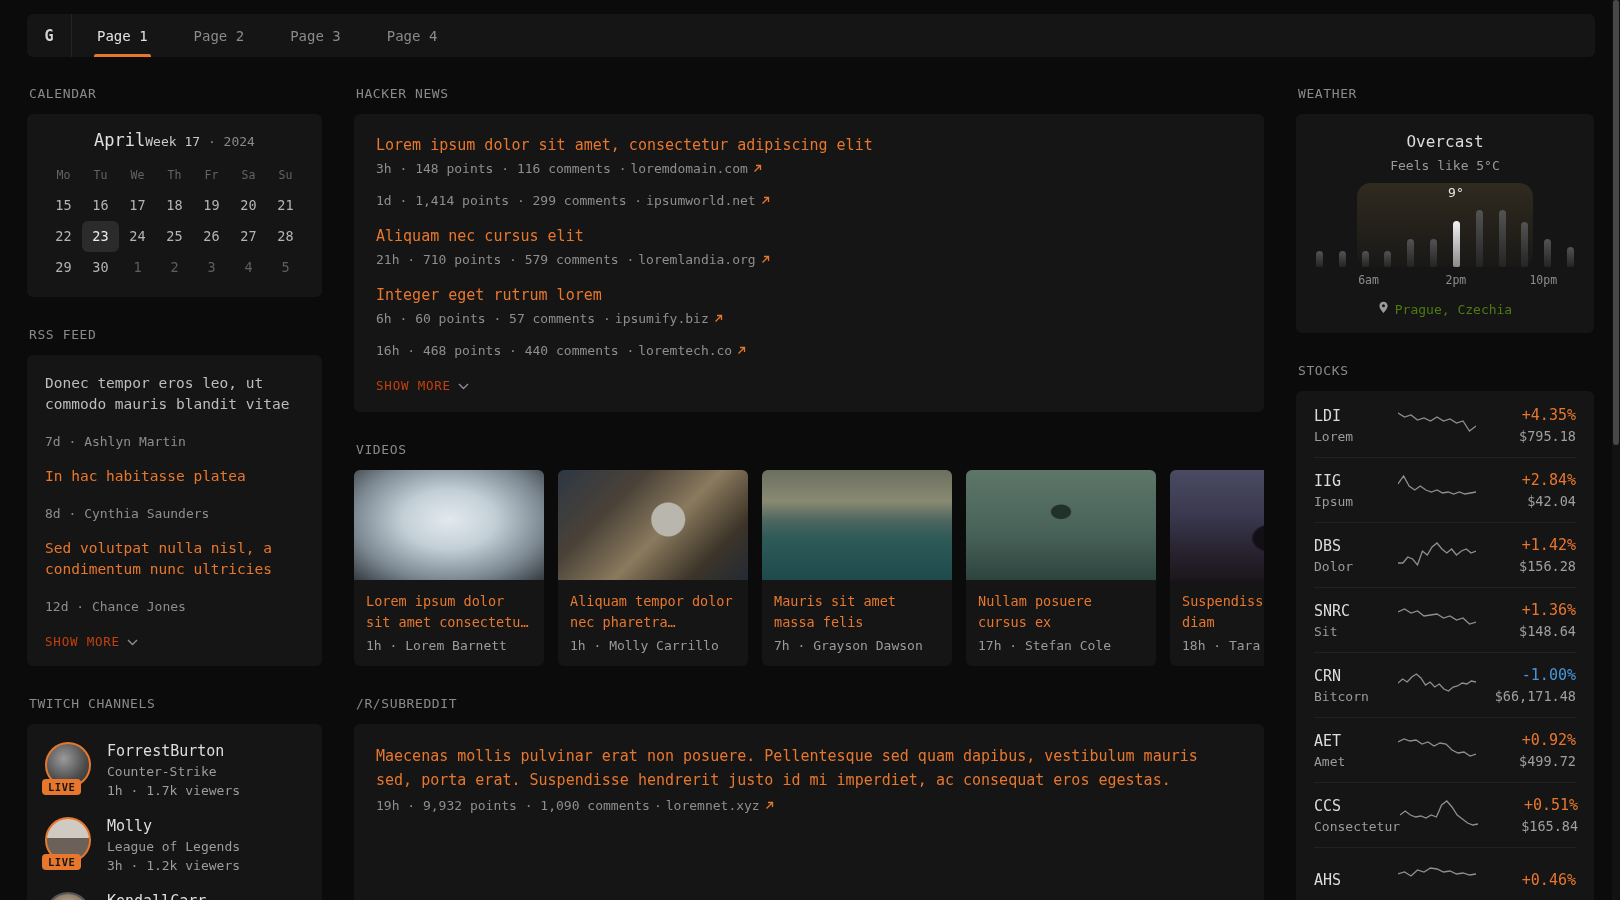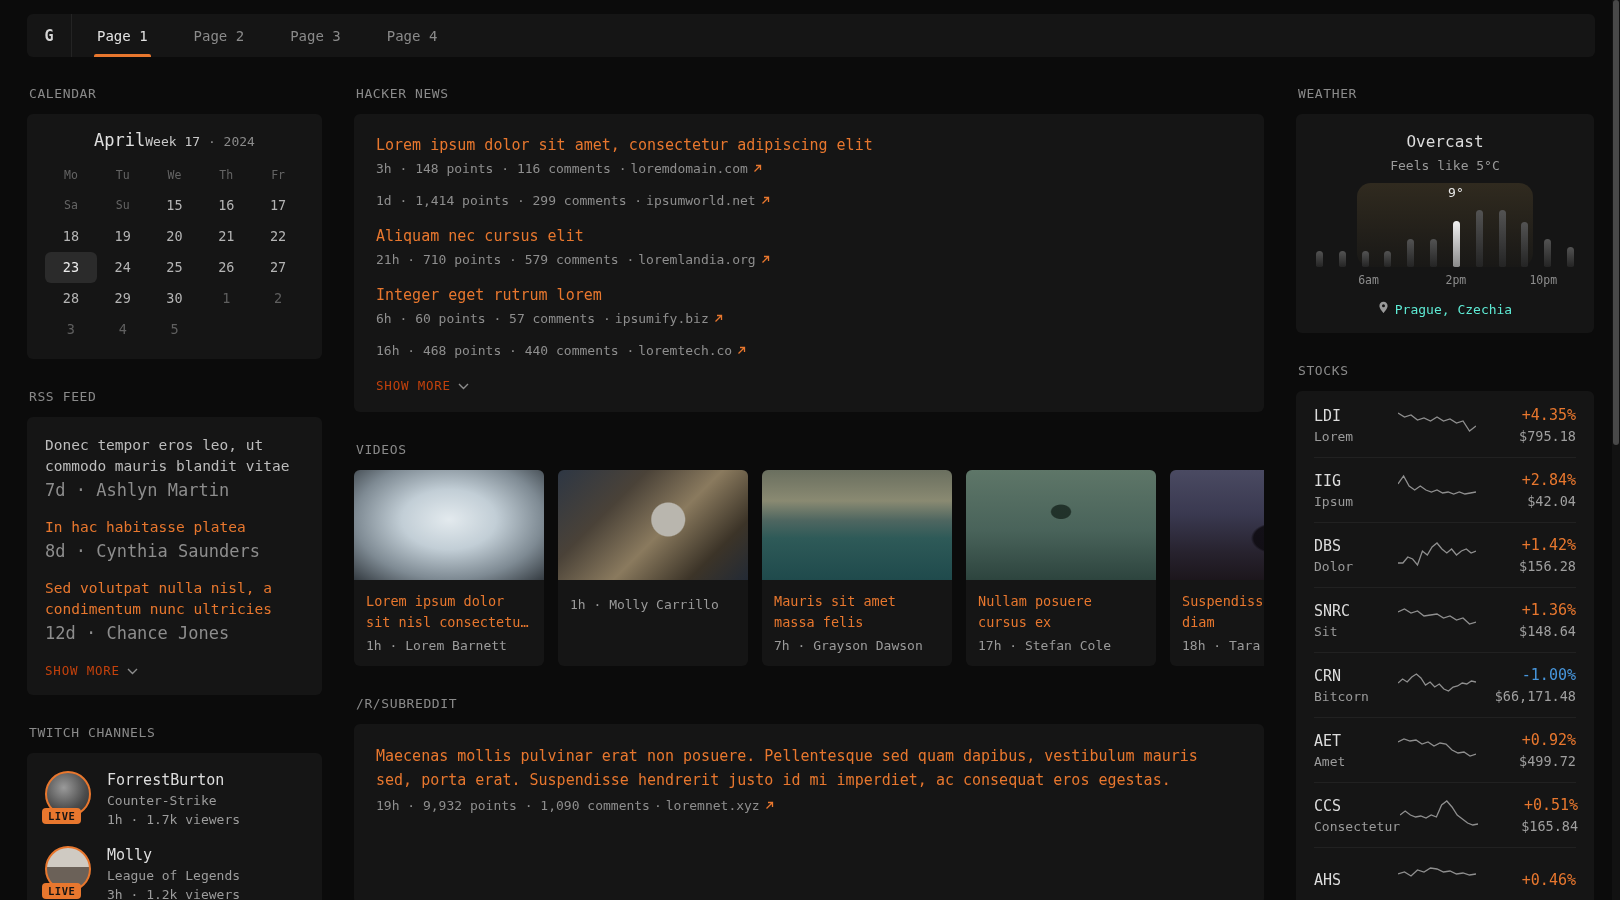--- a/index.html
+++ b/index.html
@@ -25,32 +25,32 @@
   .section-label{font-size:13px;letter-spacing:.6px;color:#8a8a8a;margin:0 0 13px 2px;white-space:nowrap}
   .section{margin-bottom:30px}
   .card{background:#151515;border-radius:6px}
 
   
   .cal-card{padding:16px 18px 14px}
   .cal-head{display:flex;justify-content:center;align-items:baseline;margin-bottom:10px}
   .cal-month{font-size:17px;color:#e0e0e0}
   .cal-week{font-size:13px;color:#c9c9c9}
   .cal-week .dim{color:#8a8a8a}
-  .cal-grid{display:grid;grid-template-columns:repeat(5,1fr);row-gap:0}
+  .cal-grid{display:grid;grid-template-columns:repeat(7,1fr);row-gap:0}
   .cal-grid .wd{color:#646464;font-size:11.5px;text-align:center;height:30px;line-height:30px}
   .cal-grid .day{color:#b4b4b4;font-size:13.5px;text-align:center;height:31px;line-height:31px;border-radius:6px}
   .cal-grid .day.dim{color:#5f5f5f}
   .cal-grid .day.selected{background:#2b2b2b;color:#ececec}
 
   
   .rss-card{padding:18px 18px 16px}
   .feed-item{margin-bottom:17px}
   .feed-title{font-size:14.5px;line-height:21px;color:var(--accent);cursor:pointer}
   .feed-title.muted{color:#bdbdbd}
-  .feed-meta{font-size:17px;color:#8d8d8d;margin-top:3px}
+  .feed-meta{font-size:13px;color:#8d8d8d;margin-top:19px}
   .show-more{display:inline-flex;align-items:flex-end;gap:7px;font-size:12.5px;letter-spacing:.8px;color:#c2410c;cursor:pointer;margin-top:2px}
 
   
   .twitch-card{padding:18px 18px 10px}
   .chan{display:flex;gap:16px;margin-bottom:19px}
   .av-wrap{position:relative;width:46px;height:46px;flex:0 0 46px}
   .avatar{width:42px;height:42px;border-radius:50%;border:2px solid #555}
   .avatar.live{border-color:var(--accent)}
   .av-forrest{background:radial-gradient(circle at 40% 35%,#9a9a9a,#4b4b4b 60%,#2c2c2c)}
   .av-trisha{background:linear-gradient(180deg,#cfcac2 0 45%,#6b6158 45% 100%)}
@@ -97,21 +97,21 @@
   .w-feels{font-size:13px;color:#9a9a9a;margin-top:7px}
   .w-chart{position:relative;height:82px;margin-top:12px}
   .w-daylight{position:absolute;top:-2px;bottom:0;border-radius:14px;
       background:linear-gradient(180deg,rgba(214,173,92,.14),rgba(214,173,92,.02))}
   .w-bars{position:absolute;left:0;right:0;bottom:0;top:0;display:flex;justify-content:space-between;align-items:flex-end;padding:0 2px}
   .w-bar{width:7px;border-radius:4px 4px 2px 2px;background:linear-gradient(180deg,#535353,#242424)}
   .w-bar.current{background:linear-gradient(180deg,#f2f2f2,#8a8a8a)}
   .w-temp{position:absolute;top:0;transform:translateX(-50%);font-size:13px;color:#e9e9e9}
   .w-xlabels{position:relative;height:15px;margin-top:6px}
   .w-xlabels span{position:absolute;transform:translateX(-50%);font-size:11.5px;color:#8d8d8d;top:0}
-  .w-loc{margin-top:13px;font-size:13px;color:#5eead4;display:flex;align-items:center;justify-content:center;gap:6px}
+  .w-loc{margin-top:13px;font-size:13px;color:#4d7c0f;display:flex;align-items:center;justify-content:center;gap:6px}
 
   
   .stocks-card{padding:2px 18px;height:560px}
   .stock-row{display:flex;align-items:center;padding:13px 0;height:38px;cursor:pointer}
   .stock-row + .stock-row{border-top:1px solid #212121}
   .stock-left{width:112px}
   .stock-sym{font-size:15px;color:#dcdcdc}
   .stock-name{font-size:13px;color:#9a9a9a;margin-top:4px}
   .stock-spark{flex:0 0 78px;margin:0 auto}
   .stock-right{margin-left:auto;text-align:right;min-width:100px}
@@ -318,28 +318,32 @@
       </div>
 
       <div class="section">
         <div class="section-label">VIDEOS</div>
         <div class="video-row" id="video-row">
             <div class="video-card">
               <div class="thumb th-pillars"></div>
               <div class="video-body">
                 <div class="video-title">
                   <div>Lorem ipsum dolor</div>
-                  <div>sit nisl consectetu…</div>
+                  <div>sit amet consectetu…</div>
                 </div>
                 <div class="video-meta">1h · Lorem Barnett</div>
               </div>
             </div>
             <div class="video-card">
               <div class="thumb th-camera"></div>
               <div class="video-body">
+                <div class="video-title">
+                  <div>Aliquam tempor dolor</div>
+                  <div>nec pharetra…</div>
+                </div>
                 <div class="video-meta">1h · Molly Carrillo</div>
               </div>
             </div>
             <div class="video-card">
               <div class="thumb th-sea"></div>
               <div class="video-body">
                 <div class="video-title">
                   <div>Mauris sit amet</div>
                   <div>massa felis</div>
                 </div>

